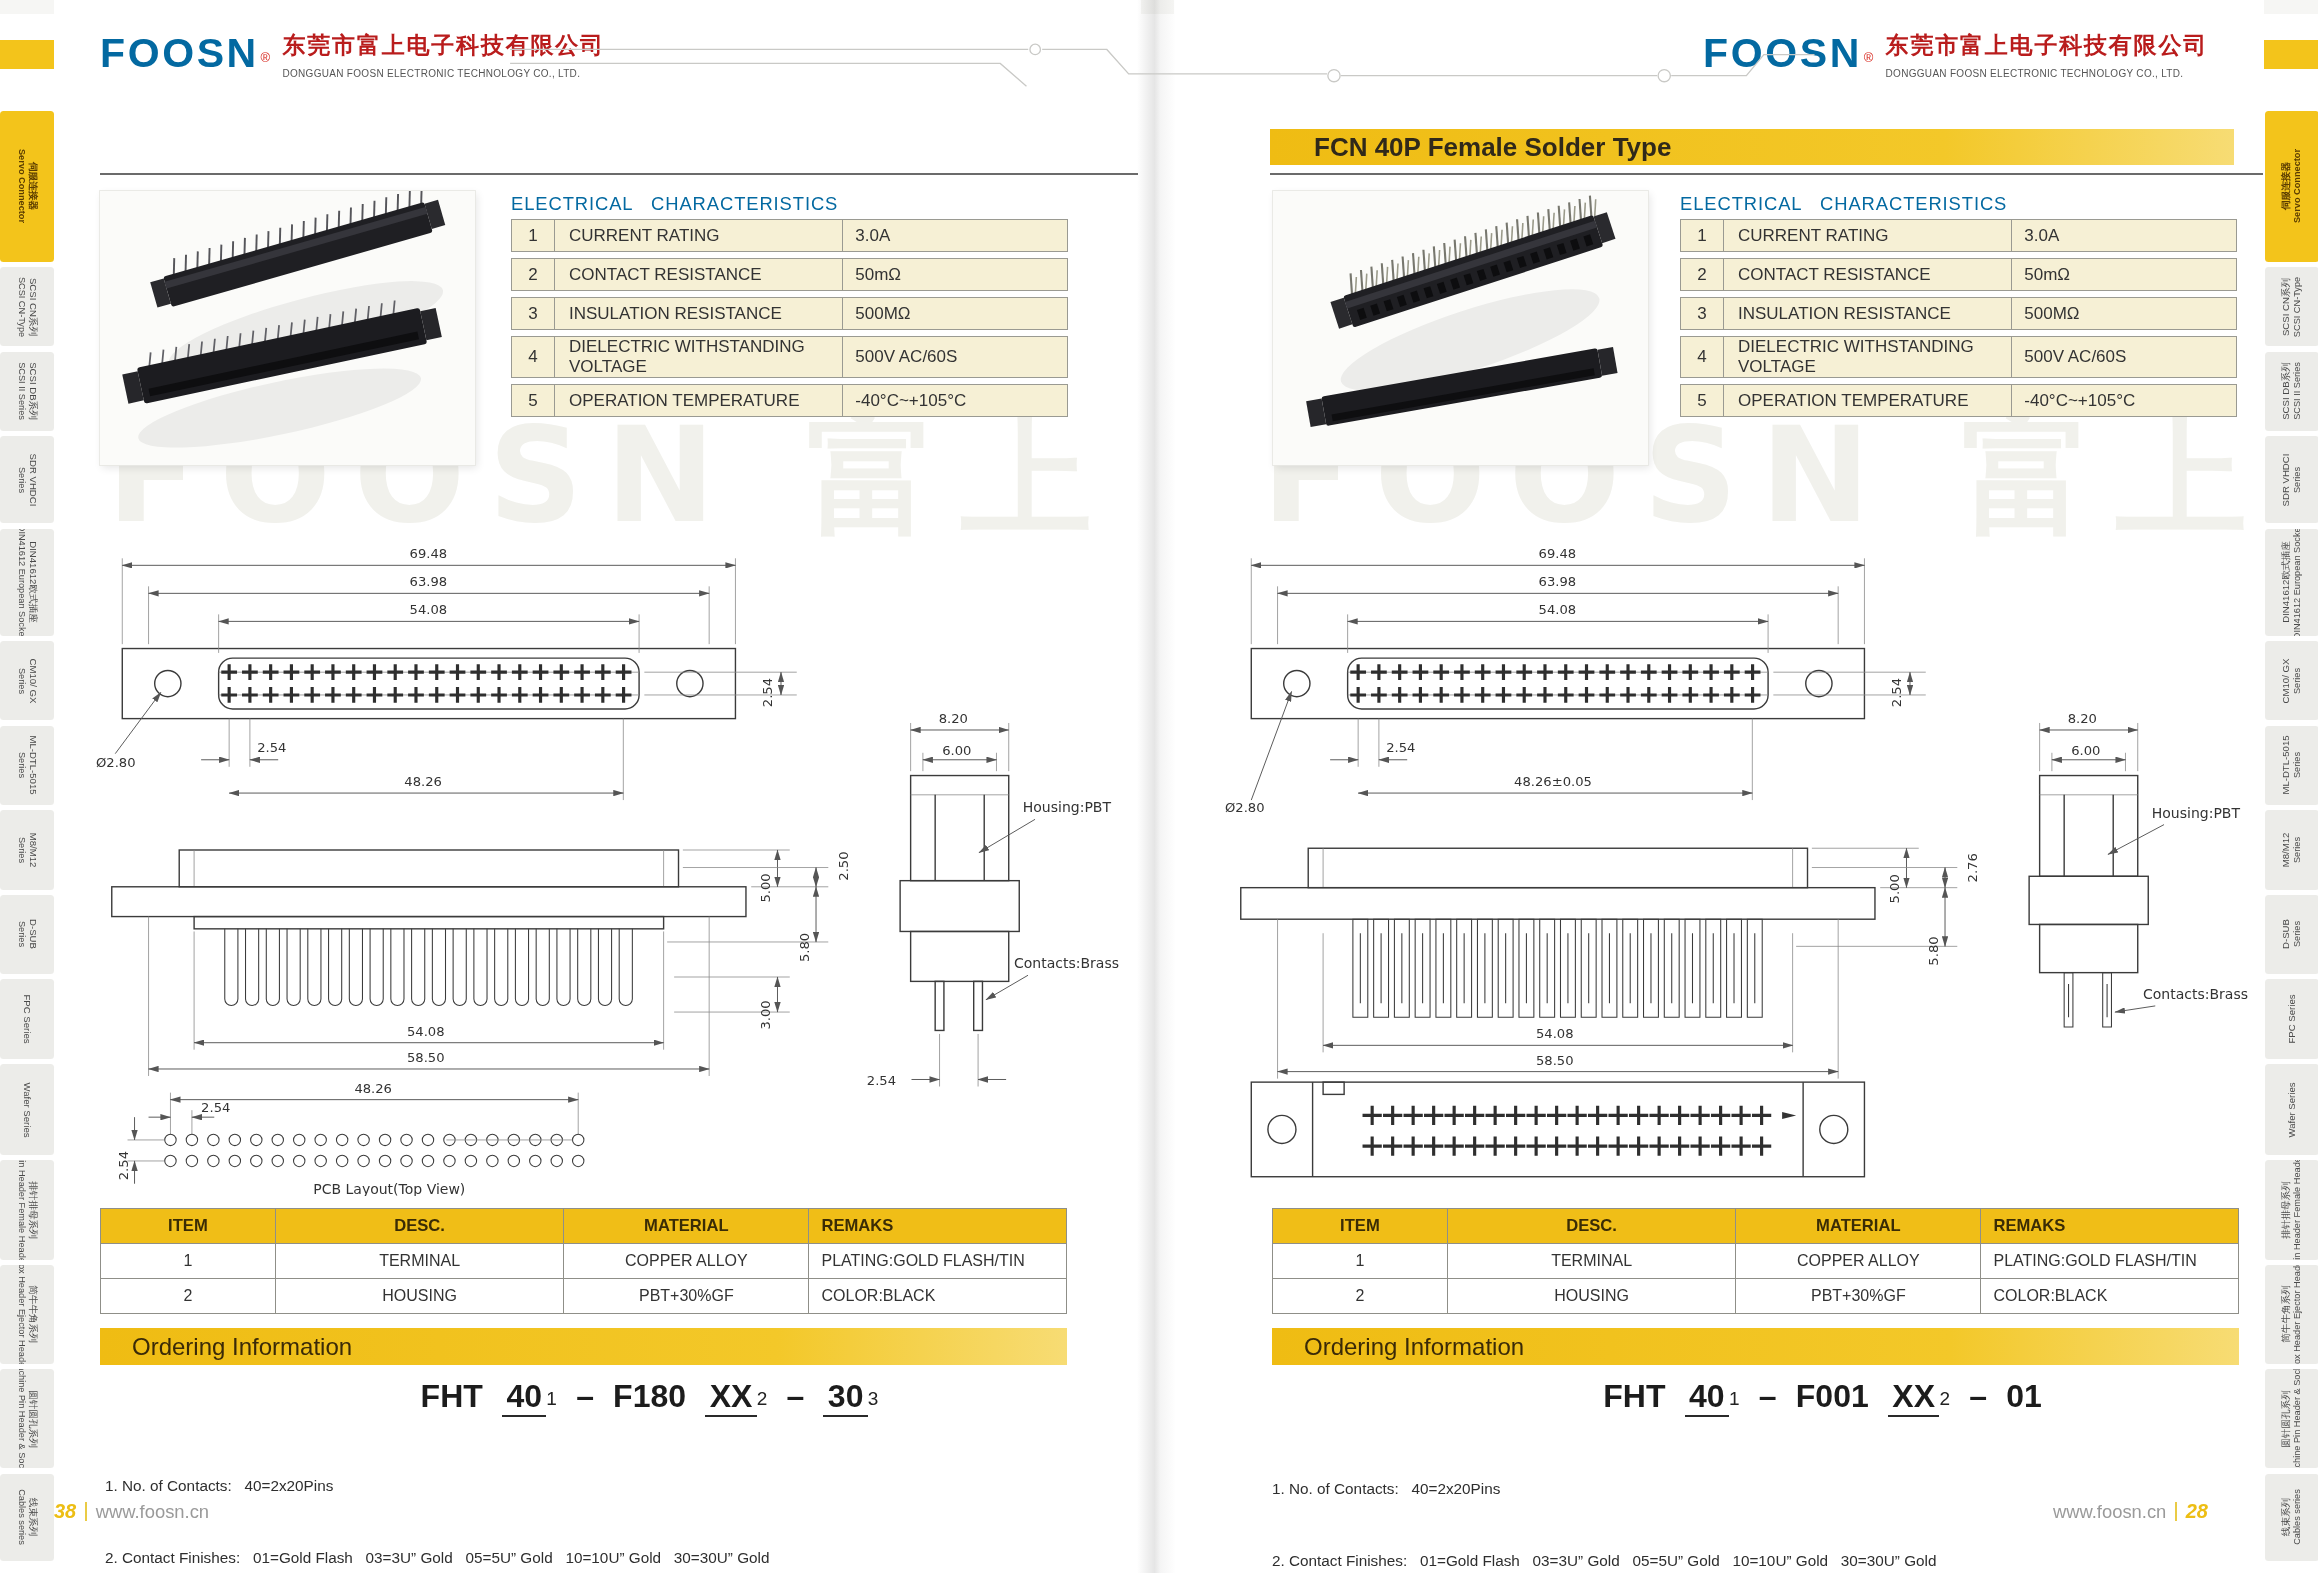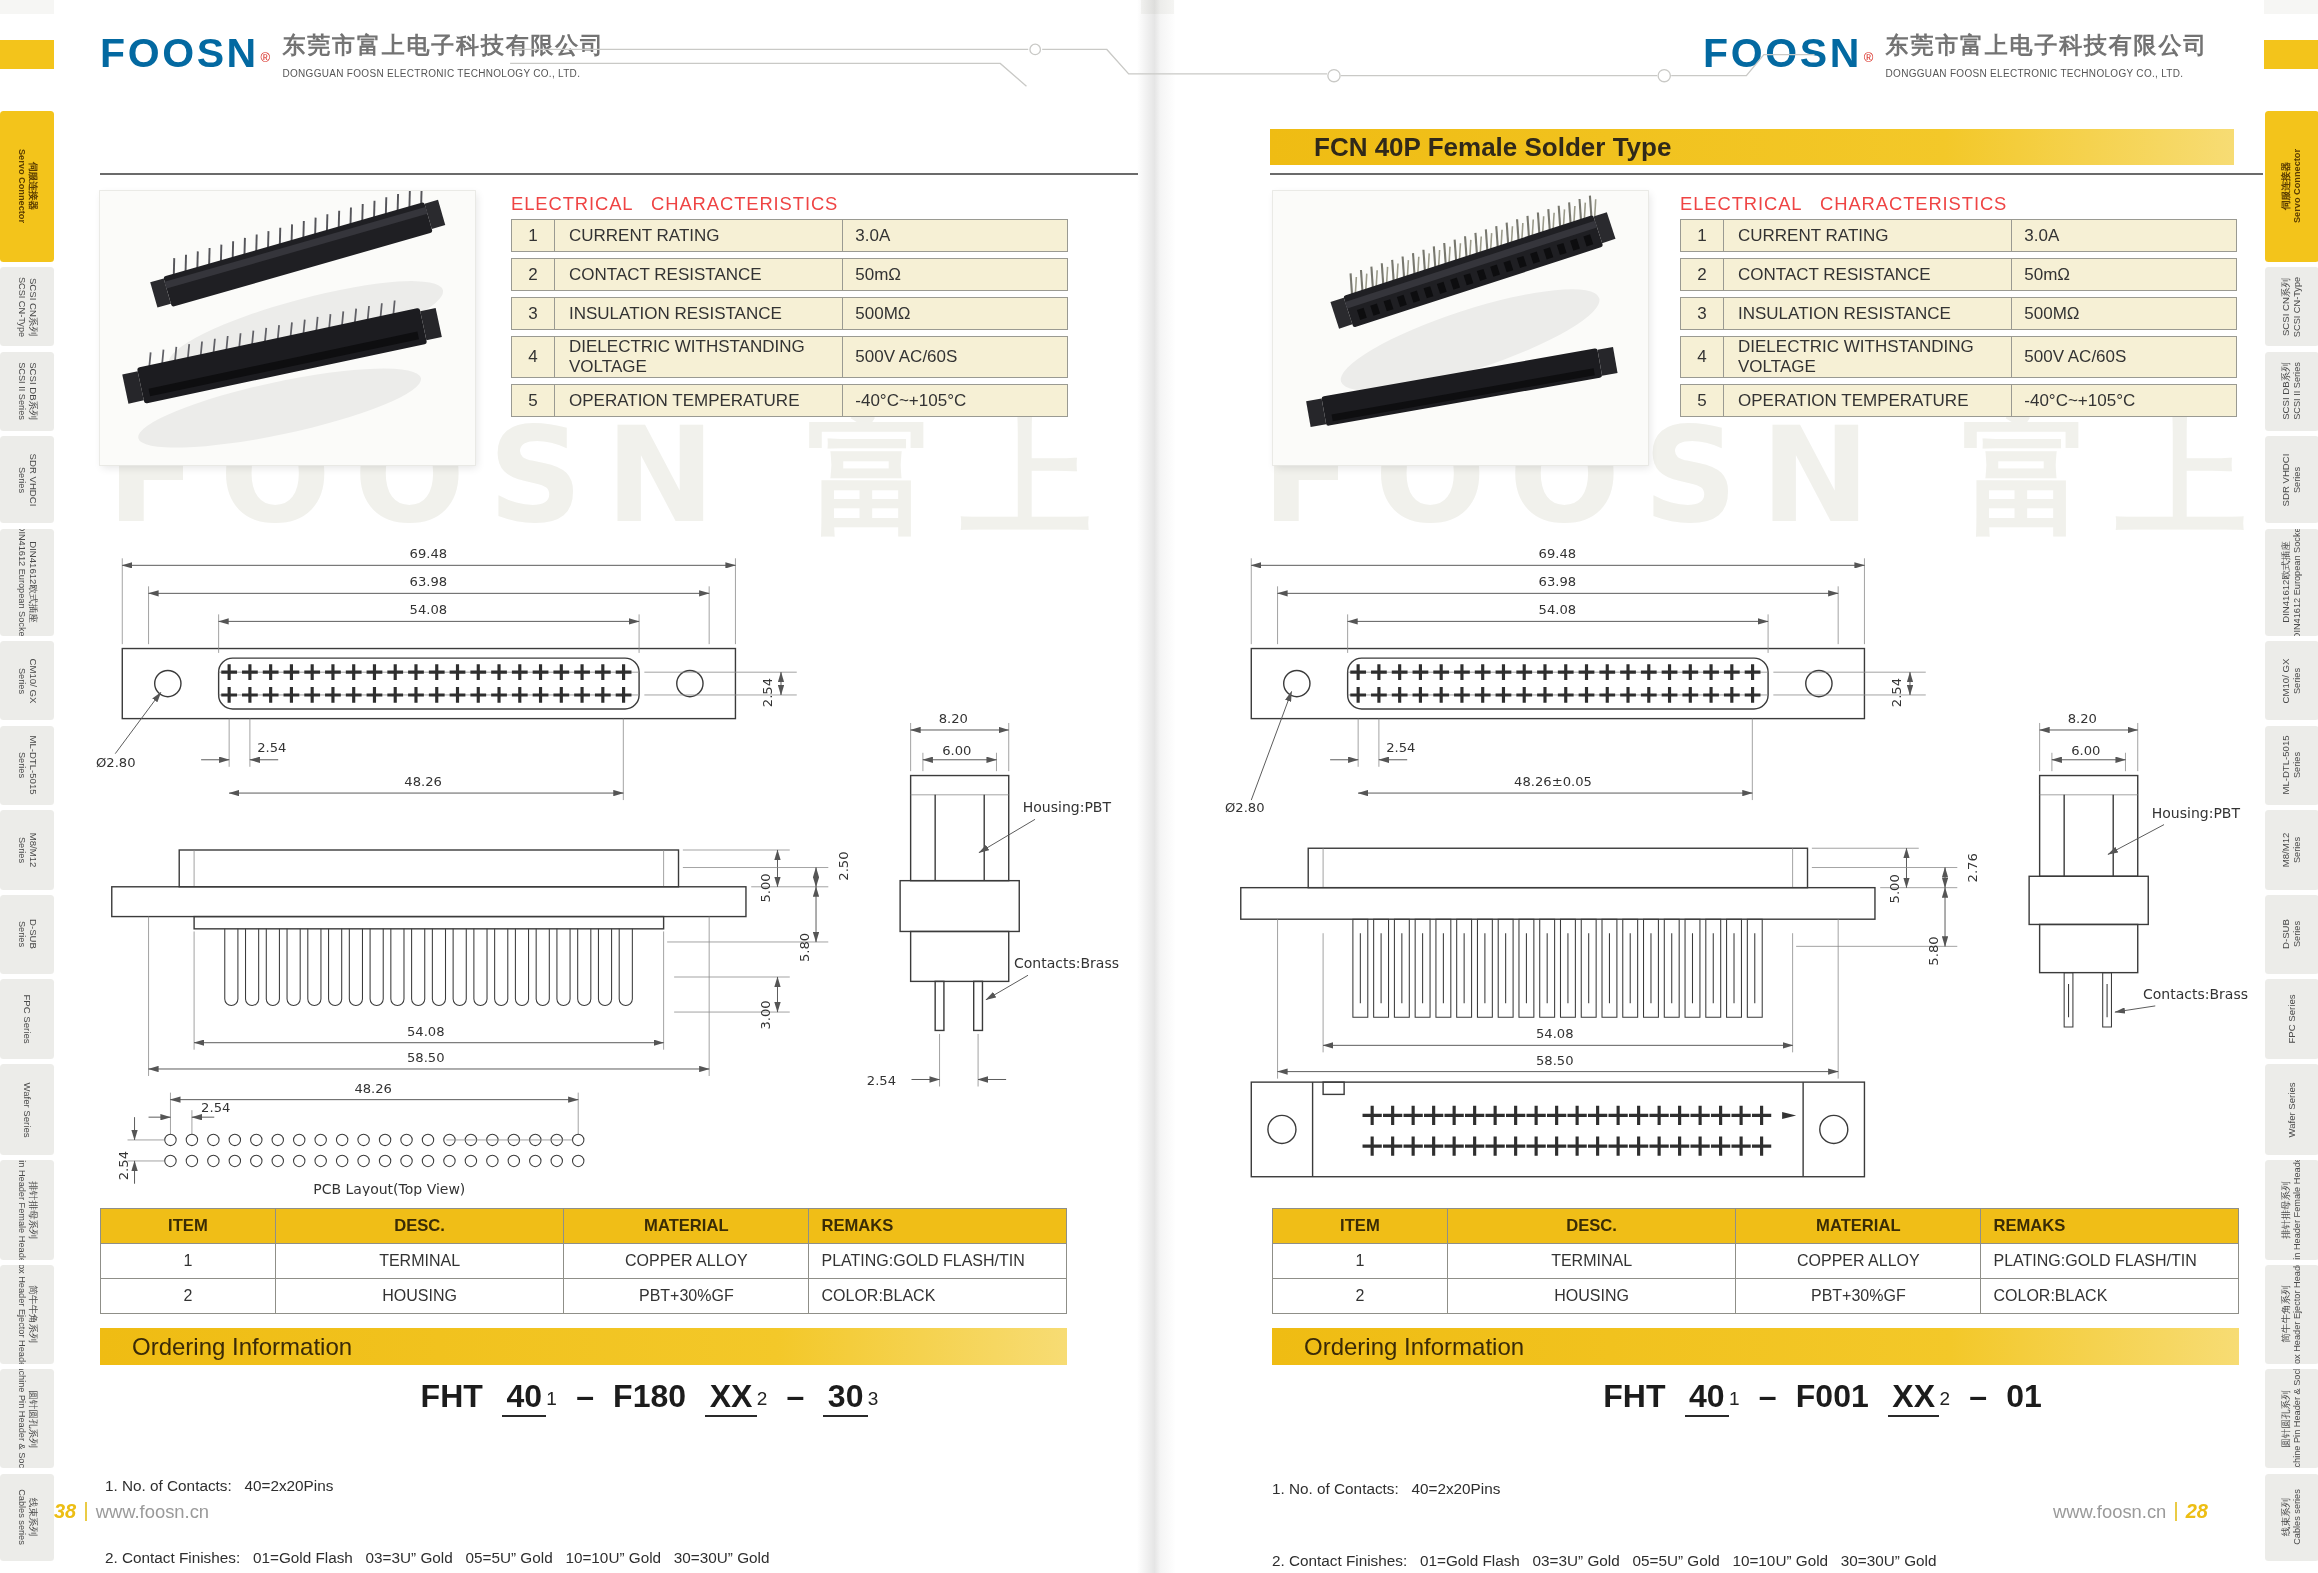--- a/index.html
+++ b/index.html
@@ -29,21 +29,21 @@
   #pageL{left:54px;width:1087px;}
   #pageR{left:1174px;width:1090px;}
   .gutter{position:absolute;left:1137px;top:0;width:39px;height:1574px;
     background:linear-gradient(90deg,rgba(110,110,110,0) 0%,rgba(95,95,95,0.16) 45%,rgba(110,110,110,0.07) 60%,rgba(110,110,110,0) 100%);}
 
   
   .logo{position:absolute;top:33px;display:flex;align-items:flex-start;gap:12.3px;}
   #pageL .logo{left:46px;} #pageR .logo{right:56px;}
   .logo-f{font-weight:bold;font-size:41px;line-height:1;color:#0369a1;letter-spacing:2.6px;}
   .logo-r{font-size:13px;color:#D7241B;position:relative;top:-5.3px;margin-left:1.8px;}
-  .co-cn{font-weight:bold;font-size:23px;color:#737373;letter-spacing:1.8px;line-height:1.1;}
+  .co-cn{font-weight:bold;font-size:23px;color:#b91c1c;letter-spacing:1.8px;line-height:1.1;}
   .co-en{font-size:10px;color:#555;margin-top:10px;letter-spacing:0.3px;}
 
   
   .titlebar{position:absolute;top:129px;height:36px;display:flex;align-items:center;padding-left:14px;
     background:linear-gradient(90deg,#EFBC13 0%,#F3C829 70%,#F7DC74 100%);
     font-weight:bold;font-size:26px;color:#30291a;box-sizing:border-box;}
   #pageL .titlebar{left:46px;width:957px;}
   #pageR .titlebar{left:96px;width:964px;padding-left:44px;}
   .title-underline{position:absolute;top:173px;height:1.8px;background:#6b6b6b;}
   #pageL .title-underline{left:46px;width:1038px;}
@@ -53,21 +53,21 @@
   .wm{position:absolute;top:410px;font:bold 131px/1 "DejaVu Sans",sans-serif;color:#f1f1ec;
       letter-spacing:23px;white-space:nowrap;pointer-events:none;}
   #pageL .wm{left:53px;} #pageR .wm{left:88px;}
 
   
   .photo{position:absolute;top:191px;width:375px;height:274px;background:#fbfbf9;
          box-shadow:0 0 0 0.9px #e8e8e4, 1.8px 2.6px 8px rgba(0,0,0,0.10);}
   #pageL .photo{left:46px;} #pageR .photo{left:99px;}
 
   
-  .elec-h{position:absolute;top:193px;font-size:18.4px;color:#ef4444;letter-spacing:0.9px;word-spacing:12.3px;}
+  .elec-h{position:absolute;top:193px;font-size:18.4px;color:#0369a1;letter-spacing:0.9px;word-spacing:12.3px;}
   #pageL .elec-h{left:457px;} #pageR .elec-h{left:506px;}
   table.elec{position:absolute;top:213px;border-collapse:separate;border-spacing:0 6.1px;}
   #pageL table.elec{left:457px;width:557px;} #pageR table.elec{left:506px;width:557px;}
   table.elec td{background:#F6F0D5;border-top:0.9px solid #9a9a92;border-bottom:0.9px solid #9a9a92;
     font-size:17px;color:#333;height:31px;padding:0;}
   table.elec td.n{width:42px;text-align:center;border-left:0.9px solid #9a9a92;border-right:0.9px solid #9a9a92;}
   table.elec td.nm{width:273px;padding-left:14px;border-right:0.9px solid #9a9a92;}
   table.elec td.v{padding-left:12.3px;border-right:0.9px solid #9a9a92;}
 
   

